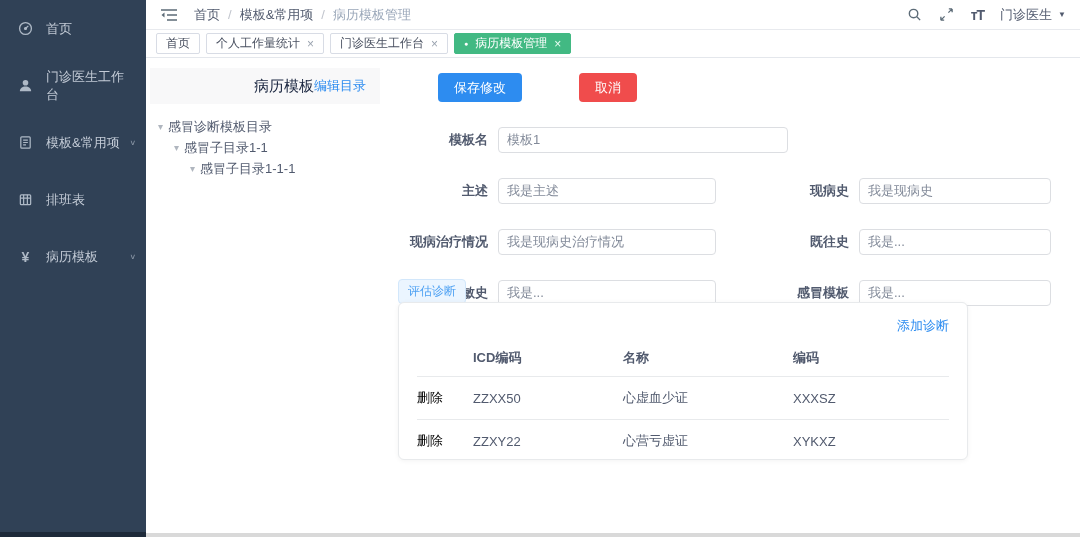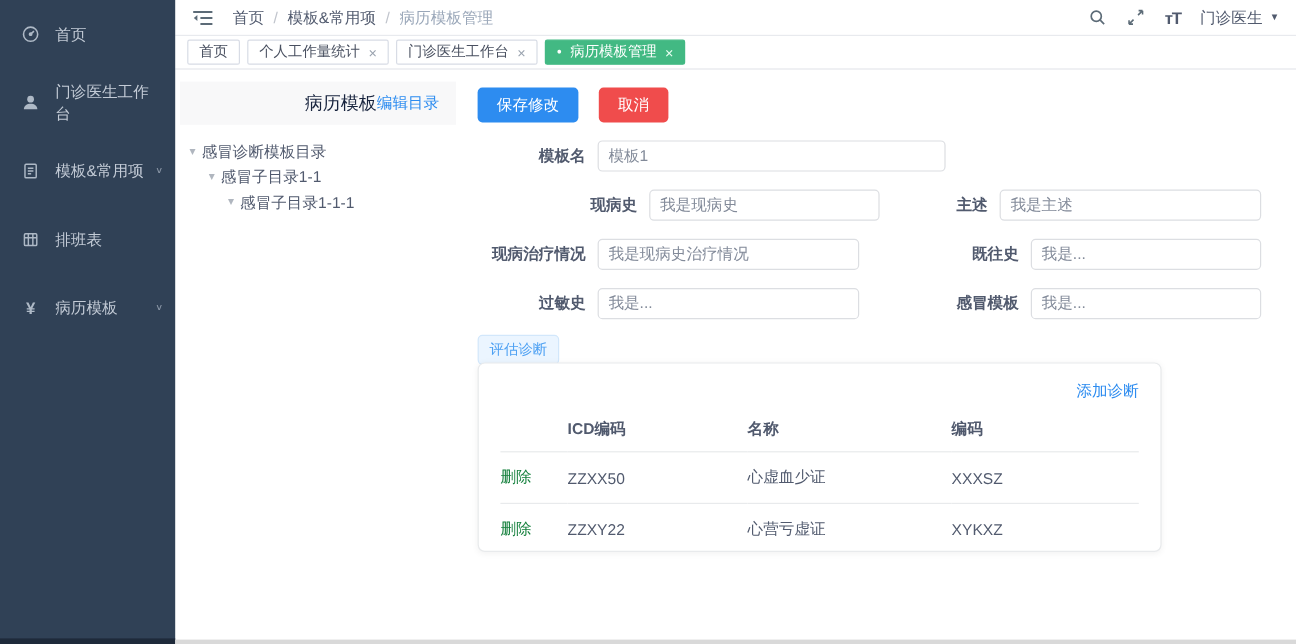--- a/index.html
+++ b/index.html
@@ -45,47 +45,47 @@
   .panel-title { font-size:15px; color:#17233d; }
   .panel-link { font-size:13px; color:#2d8cf0; cursor:pointer; text-decoration:none; }
   .tree { padding-top:12px; font-size:13px; color:#515a6e; }
   .tnode { height:21px; display:flex; align-items:center; cursor:pointer; }
   .tnode .caret { color:#b0b6bf; font-size:10px; margin-right:5px; }
   .lvl0 { padding-left:8px; } .lvl1 { padding-left:24px; } .lvl2 { padding-left:40px; } .lvl3 { padding-left:72px; }
   .tnode.selected { background:#f0f2f5; }
 
   
   .btn-row { position:absolute; left:252px; top:73px; display:flex; gap:17px; }
-  .btn { height:29px; padding:0 16px; border-radius:4px; font-size:13px; color:#fff; border:none; cursor:pointer; }
+  .btn { height:29px; padding:0 16px; border-radius:4px; font-size:13px; color:#fff; border:none; cursor:pointer;margin-left:40px; }
   .btn-primary { background:#2d8cf0; }
   .btn-danger  { background:#f04c4c; }
 
   .form { position:absolute; left:252px; top:117px; }
   .frow { display:flex; align-items:center; margin-bottom:15px; }
-  .fgroup { display:flex; align-items:center; }
+  .fgroup { display:flex; align-items:center;margin-top:10px; }
   .flabel { width:100px; text-align:right; padding-right:10px; font-size:13px; font-weight:bold; color:#515a6e; white-space:nowrap; }
   .flabel.short { width:80px; }
   .finput { height:26px; border:1px solid #dcdee2; border-radius:4px; padding:0 8px; font-size:13px;
             color:#828a99; background:#fff; outline:none; font-family:inherit; }
   .w-wide { width:290px; } .w-left { width:218px; } .w-right { width:192px; }
   .rgt { margin-left:63px; }
 
   
   .diag-tag { position:absolute; left:252px; top:279px; background:#ebf5ff; border:1px solid #d2e7fb;
               color:#4ea1f3; font-size:12px; padding:3px 9px; border-radius:4px; cursor:pointer; }
   .card { position:absolute; left:252px; top:302px; width:570px; height:158px; background:#fff;
           border:1px solid #e8eaec; border-radius:6px; box-shadow:0 1px 5px rgba(0,0,0,.05); padding:10px 18px 0; }
   .card-add { text-align:right; font-size:13px; padding:4px 0 8px; }
   .card-add a { color:#2d8cf0; text-decoration:none; cursor:pointer;margin-left:20px; }
   table.diag { width:100%; border-collapse:collapse; font-size:13px; }
   table.diag th { text-align:left; font-weight:bold; color:#515a6e; padding:6px 0 9px; border-bottom:1px solid #e8eaec; }
   table.diag td { color:#515a6e; padding:12px 0; border-bottom:1px solid #e8eaec; }
   table.diag tr:last-child td { border-bottom:none; }
   .col-act { width:56px; } .col-icd { width:150px; } .col-name { width:170px; }
-  .del-link { color:#15803d; text-decoration:none; cursor:pointer; }
+  .del-link { color:#000000; text-decoration:none; cursor:pointer; }
 
   
   .watermark { position:absolute; right:58px; bottom:22px; display:flex; align-items:center; gap:10px;
                color:#e2e3e5; user-select:none; }
   .wm-logo svg { width:52px; height:44px; }
   .wm-text { font-size:29px; letter-spacing:2px; color:#e6e7e9; text-shadow:1px 1px 0 #fff, -1px -1px 0 #d8d9db; }
 
   
   .strip-left  { position:absolute; left:0; bottom:0; width:146px; height:5px; background:#1e2a3a; z-index:3; }
   .strip-right { position:absolute; left:146px; bottom:0; width:934px; height:4px; background:#d9d9d9; z-index:3; }
@@ -221,27 +221,27 @@
   </div>
 
   <div class="form">
     <div class="frow">
       <div class="fgroup">
         <label class="flabel">模板名</label>
         <input class="finput w-wide" value="模板1" style="">
       </div>
     </div>
     <div class="frow">
+      <div class="fgroup">
+        <label class="flabel">主述</label>
+        <input class="finput w-left" value="我是主述" style="">
+      </div>
       <div class="fgroup rgt">
         <label class="flabel short">现病史</label>
         <input class="finput w-right" value="我是现病史" style="">
-      </div>
-      <div class="fgroup">
-        <label class="flabel">主述</label>
-        <input class="finput w-left" value="我是主述" style="">
       </div>
     </div>
     <div class="frow">
       <div class="fgroup">
         <label class="flabel">现病治疗情况</label>
         <input class="finput w-left" value="我是现病史治疗情况" style="">
       </div>
       <div class="fgroup rgt">
         <label class="flabel short">既往史</label>
         <input class="finput w-right" value="我是..." style="">

